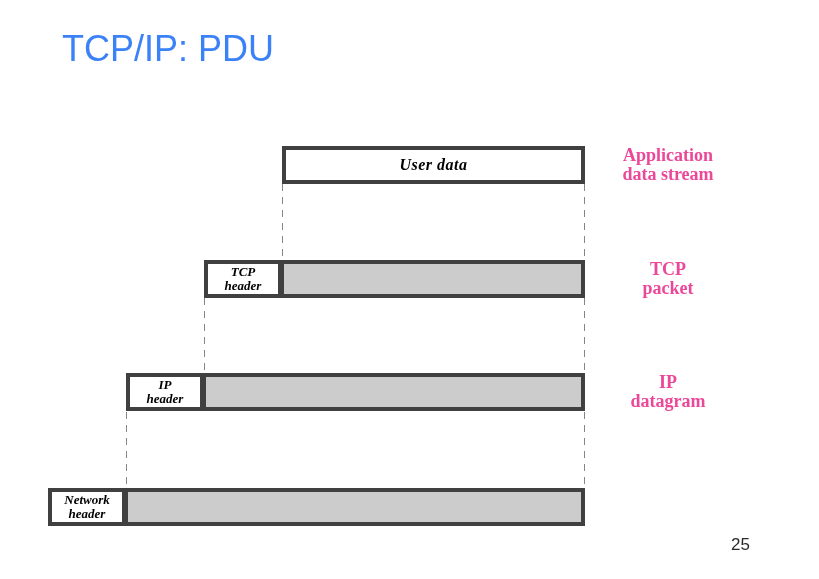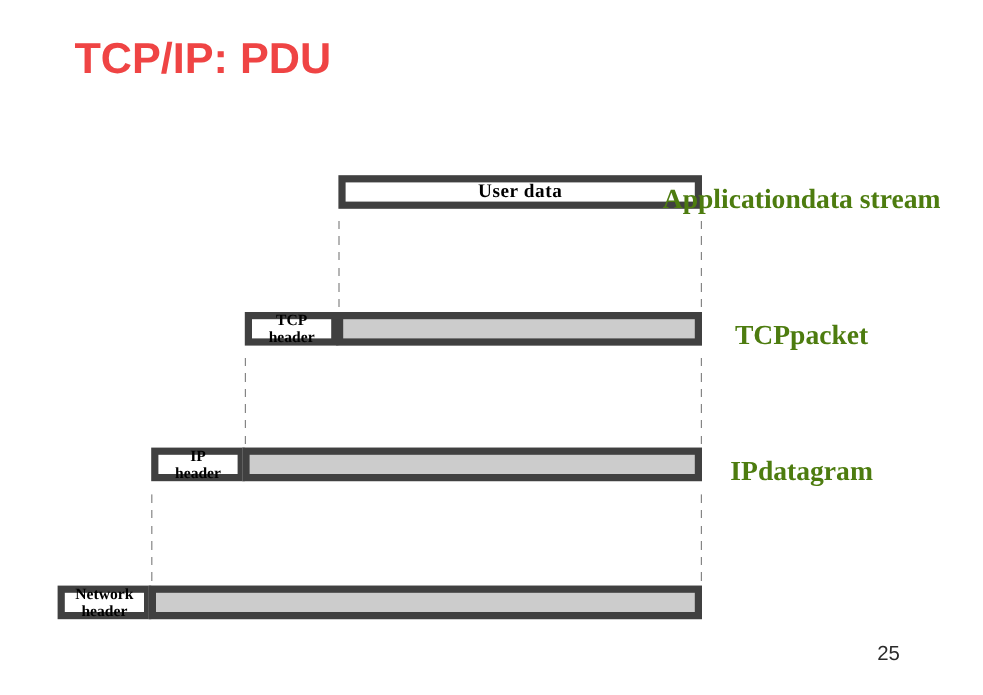--- a/index.html
+++ b/index.html
@@ -3,26 +3,27 @@
 <meta charset="utf-8">
 <style>
   html,body { margin:0; padding:0; background:#ffffff; }
   .slide {
     position:relative; width:819px; height:579px; background:#ffffff;
     font-family:"Liberation Serif", serif; overflow:hidden;
   }
   .slide-title {
     position:absolute; left:62px; top:28px; margin:0;
     font-family:"Liberation Sans", sans-serif;
-    font-size:36px; font-weight:700; color:#ef4444; letter-spacing:0;
+    font-size:36px; font-weight:400; color:#3b82f6; letter-spacing:0;
   }
   .box {
-    position:absolute; box-sizing:border-box; height:28px;
-    border:6px solid #404040; display:flex; align-items:center; justify-content:center;
+    position:absolute; box-sizing:border-box; height:38px;
+    border:4px solid #404040; display:flex; align-items:center; justify-content:center;
     text-align:center;
+    font-style:italic;
   }
   .box.white { background:#ffffff; }
   .box.gray  { background:#cccccc; }
   .body-text {
     font-weight:bold; font-size:16px; color:#000000; letter-spacing:0.5px;
   }
   .hdr-text {
     font-weight:bold; font-size:13px; line-height:14px; color:#000000;
   }
   
@@ -40,22 +41,22 @@
   }
   .d1l { left:282px; top:184px; height:75px; }
   .d1r { left:584px; top:184px; height:75px; }
   .d2l { left:204px; top:298px; height:74px; }
   .d2r { left:584px; top:298px; height:74px; }
   .d3l { left:126px; top:412px; height:75px; }
   .d3r { left:584px; top:412px; height:75px; }
   
   .rlabel {
     position:absolute; left:598px; width:140px; height:38px;
-    display:flex; flex-direction:row; align-items:center; justify-content:center;
-    font-weight:bold; font-size:23px; line-height:19px; color:#4d7c0f; text-align:center;
+    display:flex; flex-direction:column; align-items:center; justify-content:center;
+    font-weight:bold; font-size:18px; line-height:19px; color:#ec4899; text-align:center;
     white-space:nowrap;
   }
   .l1 { top:146px; }
   .l2 { top:260px; }
   .l3 { top:373px; }
   .l4 { top:488px; }
   .page-number {
     position:absolute; left:731px; top:535px;
     font-family:"Liberation Sans", sans-serif;
     font-size:17px; color:#2a2a2a;

